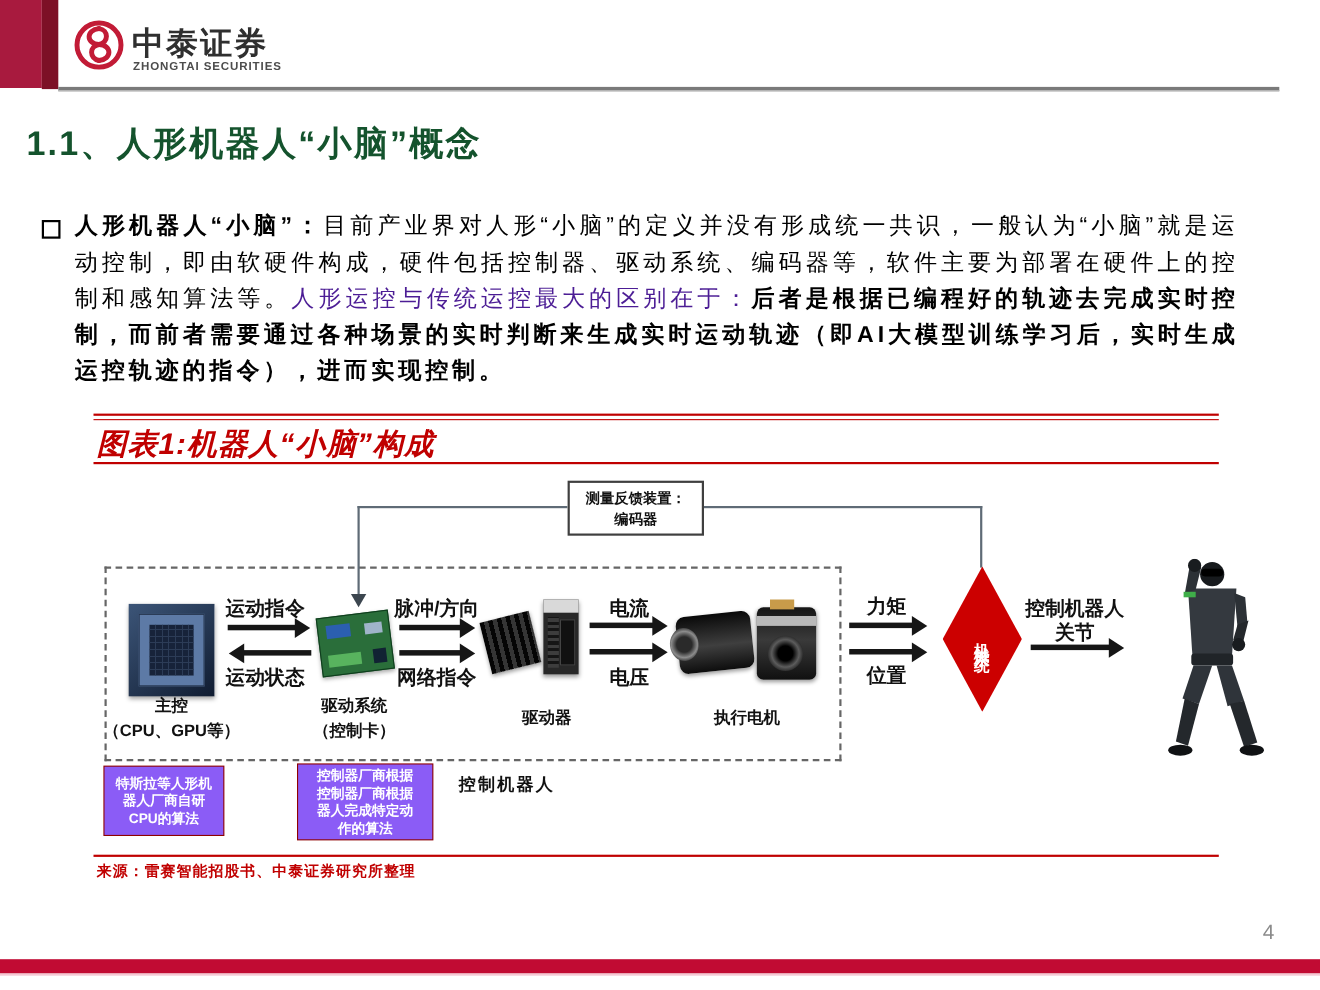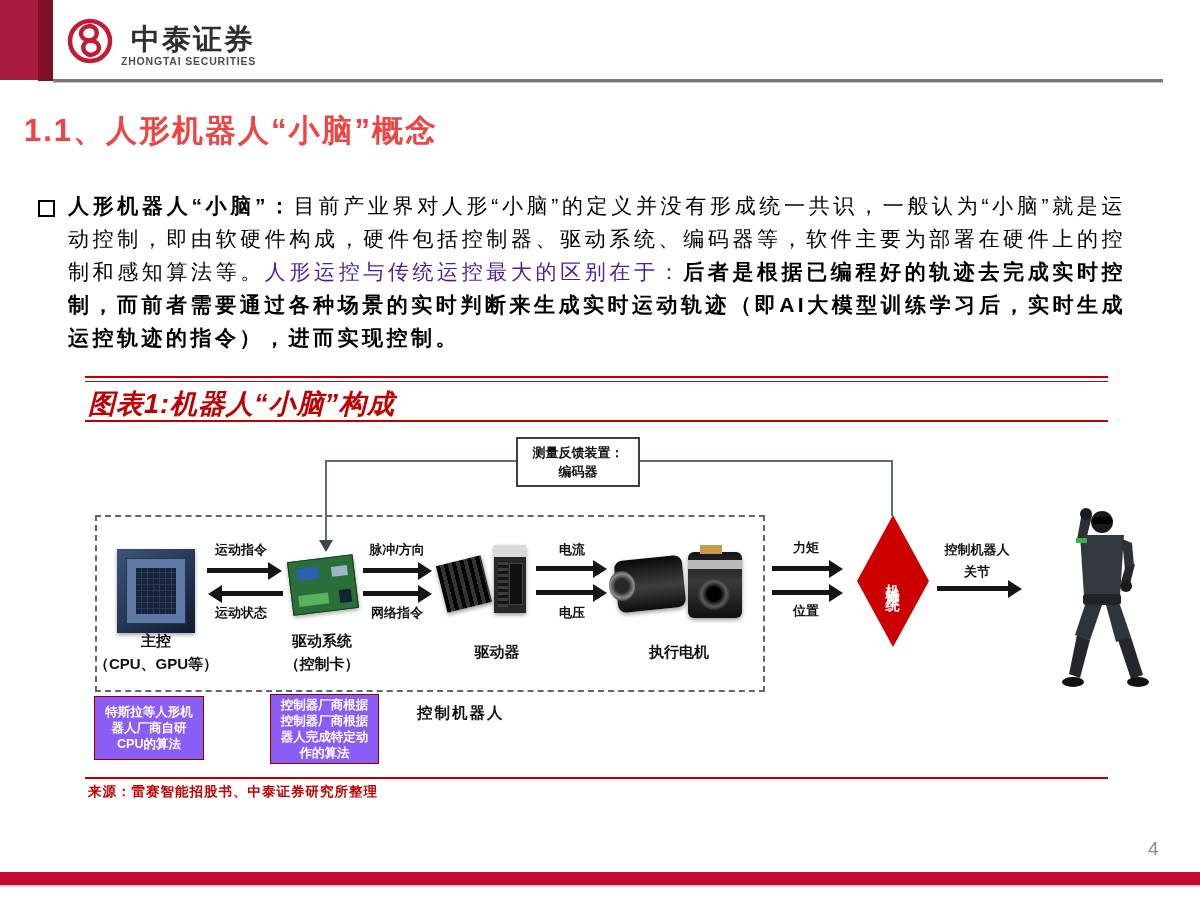--- a/index.html
+++ b/index.html
@@ -5,46 +5,46 @@
   html,body{margin:0;padding:0;background:#fff;}
   .slide{position:relative;width:1200px;height:900px;background:#fff;overflow:hidden;
          font-family:"Liberation Sans","DejaVu Sans",sans-serif;color:#111;}
   .abs{position:absolute;}
 
   
   .hdr-block-a{left:0;top:0;width:38px;height:80px;background:#a81a3e;}
   .hdr-block-b{left:38px;top:0;width:15px;height:81px;background:#7d1026;}
   .hdr-rule{left:53px;top:79px;width:1110px;height:3px;background:#7a7a7a;border-bottom:1px solid #c2c2c2;}
   .logo-svg{left:66px;top:17px;}
-  .logo-cn{left:131px;top:20px;font-size:29px;font-weight:bold;color:#2f2f2f;letter-spacing:2px;}
+  .logo-cn{left:120px;top:20px;font-size:29px;font-weight:bold;color:#2f2f2f;letter-spacing:2px;}
   .logo-en{left:121px;top:55px;font-size:10.5px;font-weight:bold;color:#4d4d4d;letter-spacing:0.8px;}
   .banner{left:640px;top:22px;width:520px;height:51px;background:#c00000;color:#fff;
           display:flex;align-items:center;justify-content:center;font-size:28px;font-weight:bold;letter-spacing:9px;}
 
   
-  .page-title{left:24px;top:110px;font-size:31px;font-weight:bold;color:#ef4444;letter-spacing:2px;}
+  .page-title{left:24px;top:110px;font-size:31px;font-weight:bold;color:#14532d;letter-spacing:2px;}
   .bullet-square{left:38px;top:200px;width:13px;height:13px;border:2.5px solid #000;background:#fff;}
   .para{left:68px;top:189px;width:1058px;font-size:21px;line-height:33px;text-align:justify;
         text-justify:inter-character;letter-spacing:3.5px;color:#000;}
   .seg-bold{font-weight:bold;}
   .seg-red{font-weight:normal;color:#4c1d95;}
 
   
   .fig-line{background:#c00000;}
   .fig-title{left:88px;top:386px;font-size:27px;font-weight:bold;font-style:italic;color:#c00000;letter-spacing:1px;}
 
   
   .dashed-box{left:95px;top:515px;width:670px;height:177px;border:2px dashed #666;box-sizing:border-box;}
   .enc-box{left:516px;top:437px;width:124px;height:50px;border:2px solid #3f3f3f;background:#fff;box-sizing:border-box;
            display:flex;flex-direction:column;align-items:center;justify-content:center;font-size:13px;font-weight:600;line-height:19px;z-index:3;}
   .fb{background:#5f6b76;z-index:2;}
   .fb-arrow-down{left:319px;top:540px;width:0;height:0;border-left:7px solid transparent;border-right:7px solid transparent;border-top:12px solid #3c464f;z-index:2;}
 
   .node-label{font-size:15px;font-weight:bold;color:#111;transform:translateX(-50%);white-space:nowrap;}
-  .alabel{font-size:13px;font-weight:bold;color:#111;transform:translateX(-50%);white-space:nowrap;}
+  .alabel{font-size:18px;font-weight:bold;color:#111;transform:translateX(-50%);white-space:nowrap;}
 
   .arr{position:absolute;height:5px;background:#161616;}
   .arr.r::after{content:"";position:absolute;right:-13px;top:50%;transform:translateY(-50%);
      border-left:14px solid #161616;border-top:9px solid transparent;border-bottom:9px solid transparent;}
   .arr.l::before{content:"";position:absolute;left:-13px;top:50%;transform:translateY(-50%);
      border-right:14px solid #161616;border-top:9px solid transparent;border-bottom:9px solid transparent;}
 
   
   .cpu-img{left:117px;top:549px;width:78px;height:84px;background:linear-gradient(140deg,#3c5578,#101c31);box-shadow:0 2px 4px rgba(0,0,0,.35);}
   .cpu-in1{position:absolute;inset:9px;background:#5d7aa6;border:1px solid #26364f;}
@@ -69,21 +69,21 @@
   .motor2-top{position:absolute;left:12px;top:-7px;width:22px;height:9px;background:#c89b4a;}
   .motor2-face{position:absolute;left:10px;bottom:8px;width:32px;height:32px;border-radius:50%;background:radial-gradient(circle,#000 30%,#5c5c5c 55%,#222 75%);}
 
   .diamond-wrap{left:857px;top:515px;width:72px;height:132px;z-index:3;}
   .diamond-label{position:absolute;left:50%;top:50%;transform:translate(-50%,-50%);writing-mode:vertical-rl;
      color:#fff;font-size:14px;font-weight:bold;letter-spacing:4px;}
 
   .callout{background:#8b5cf6;color:#fff;display:flex;flex-direction:column;align-items:center;justify-content:center;
      font-size:12.5px;font-weight:bold;line-height:16px;text-align:center;box-shadow:0 0 0 1px #8f0000;}
   .callout1{left:95px;top:697px;width:108px;height:62px;}
-  .callout2{left:271px;top:695px;width:107px;height:68px;}
+  .callout2{left:271px;top:695px;width:122px;height:68px;}
   .system-label{left:417px;top:703px;font-size:15.5px;font-weight:bold;color:#111;letter-spacing:2px;}
 
   
   .src-rule{left:85px;top:777px;width:1023px;height:2px;background:#c00000;}
   .source{left:88px;top:783px;font-size:13.5px;font-weight:bold;color:#c00000;letter-spacing:1px;}
   .page-num{left:1148px;top:838px;font-size:19px;color:#8b8b8b;}
   .bottom-bar{left:0;top:872px;width:1200px;height:13px;background:#c10b33;}
   .bottom-pink{left:0;top:885px;width:1200px;height:2px;background:#f5c9d4;}
 </style>
 </head>

